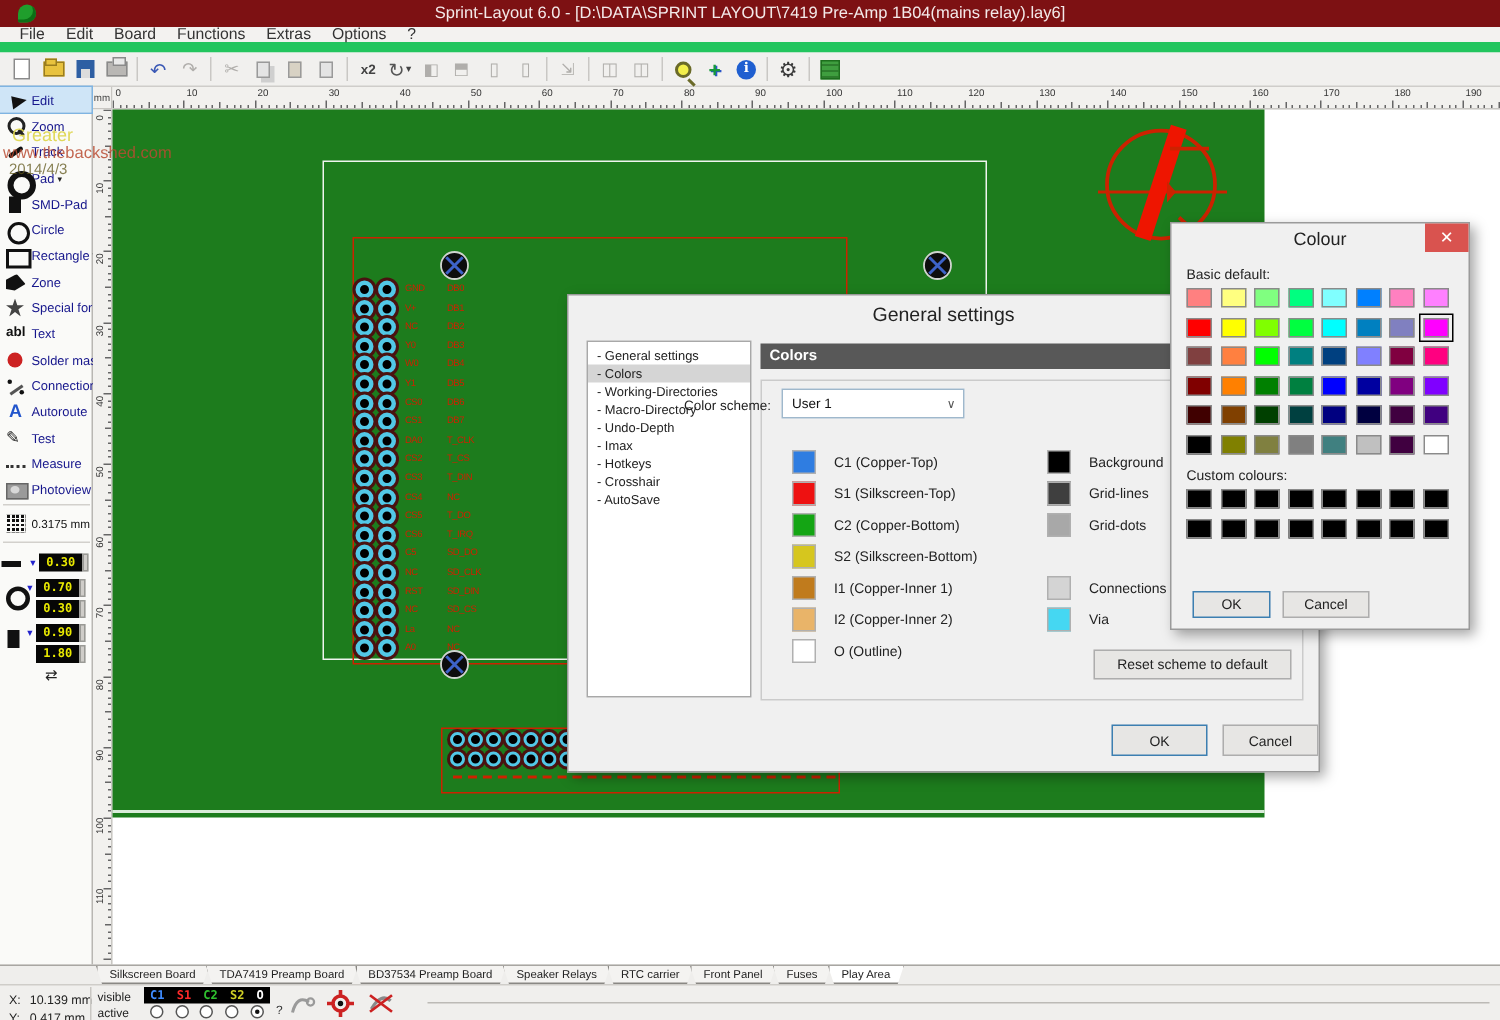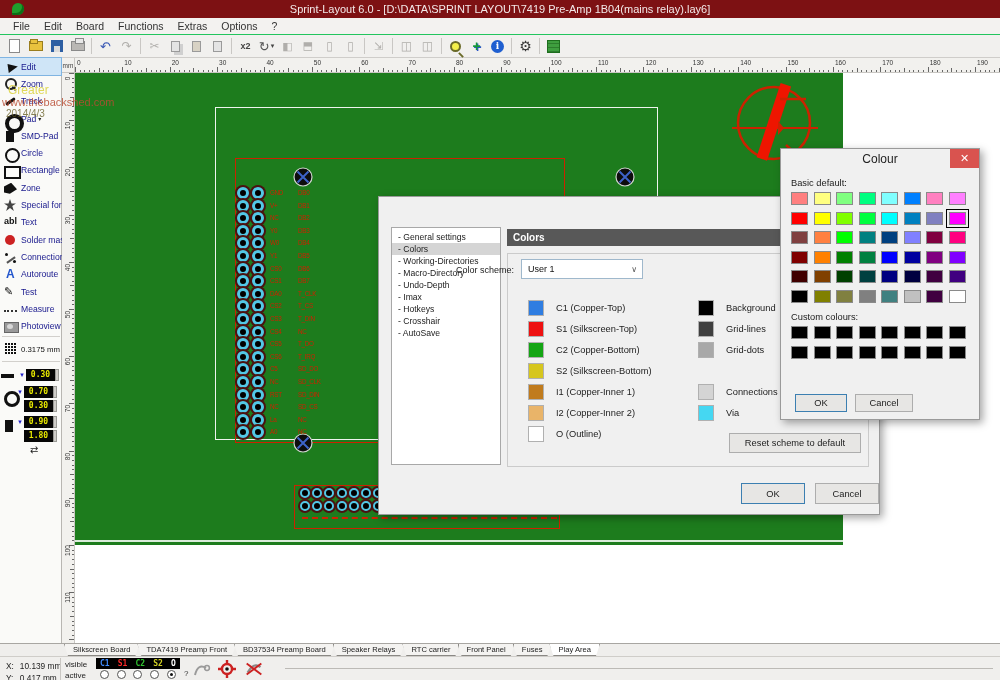--- a/index.html
+++ b/index.html
@@ -7,21 +7,21 @@
   #screen { position:relative; width:1000px; height:680px; background:#efeeec; overflow:hidden; }
 
   
   .titlebar { position:absolute; left:0; top:0; width:1000px; height:18px; background:#7d1113; color:#f3e9e9;
               display:flex; align-items:center; justify-content:center; font-size:11px; }
   .app-icon { position:absolute; left:12px; top:3px; width:12px; height:12px; background:#1f9e2c;
               border-radius:50% 50% 50% 10%; box-shadow:inset -2px -2px 0 #0c6e16; }
 
   
   .menubar { position:absolute; left:0; top:18px; width:1000px; height:17px; background:#f3f2f0;
-             border-bottom:1px solid #22c55e; display:flex; align-items:center; padding-left:6px; }
+             border-bottom:7px solid #22c55e; display:flex; align-items:center; padding-left:6px; }
   .menu-item { font-size:10.5px; color:#333; padding:1px 7px; }
 
   
   .toolbar { position:absolute; left:0; top:35px; width:1000px; height:23px; background:#f1f0ee;
              border-bottom:1px solid #cfcdca; display:flex; align-items:center; padding-left:4px; }
   .tbtn { width:21px; height:19px; display:flex; align-items:center; justify-content:center; font-size:12px; color:#8a8a8a; }
   .tsep { width:1px; height:16px; background:#c9c7c4; margin:0 3px; }
   .tico { display:inline-block; }
   .i-page { width:11px; height:14px; background:#fff; border:1px solid #8a8a8a; }
   .i-folder { width:14px; height:10px; background:#e8c23e; border:1px solid #9a7d1d; position:relative; }
@@ -903,20 +903,21 @@
       <circle cx="52" cy="52" r="36" fill="none" stroke="#cc2200" stroke-width="2.5"></circle>
       <path d="M10 57 L96 57" stroke="#cc2200" stroke-width="2"></path>
       <rect x="46" y="12" width="11" height="78" fill="#ee1500" transform="rotate(18 52 52)"></rect>
       <path d="M58 28 L84 28" stroke="#cc2200" stroke-width="2.5"></path>
       <path d="M62 57 L56 50 L56 64 Z" fill="#cc2200"></path>
       <path d="M64 74 L86 94" stroke="#cc2200" stroke-width="2.5"></path>
     </svg>
   </div>
 
   <div class="dialog" id="settingsDlg">
+    <div class="dlg-title">General settings</div>
     <div class="tree-panel" id="treePanel">
         <div class="tree-item">- General settings</div>
         <div class="tree-item sel">- Colors</div>
         <div class="tree-item">- Working-Directories</div>
         <div class="tree-item">- Macro-Directory</div>
         <div class="tree-item">- Undo-Depth</div>
         <div class="tree-item">- Imax</div>
         <div class="tree-item">- Hotkeys</div>
         <div class="tree-item">- Crosshair</div>
         <div class="tree-item">- AutoSave</div>
@@ -1058,21 +1059,21 @@
         <div class="pal-swatch" style="background: rgb(0, 0, 0);"></div>
         <div class="pal-swatch" style="background: rgb(0, 0, 0);"></div>
         <div class="pal-swatch" style="background: rgb(0, 0, 0);"></div>
       </div>
     <div class="btn default col-ok">OK</div>
     <div class="btn col-cancel">Cancel</div>
   </div>
 
   <div class="tabbar" id="tabbar">
       <div class="tab">Silkscreen Board</div>
-      <div class="tab">TDA7419 Preamp Front</div>
+      <div class="tab">TDA7419 Preamp Board</div>
       <div class="tab">BD37534 Preamp Board</div>
       <div class="tab">Speaker Relays</div>
       <div class="tab">RTC carrier</div>
       <div class="tab">Front Panel</div>
       <div class="tab">Fuses</div>
       <div class="tab active">Play Area</div>
     </div>
 
   <div class="statusbar">
     <div class="xy">

